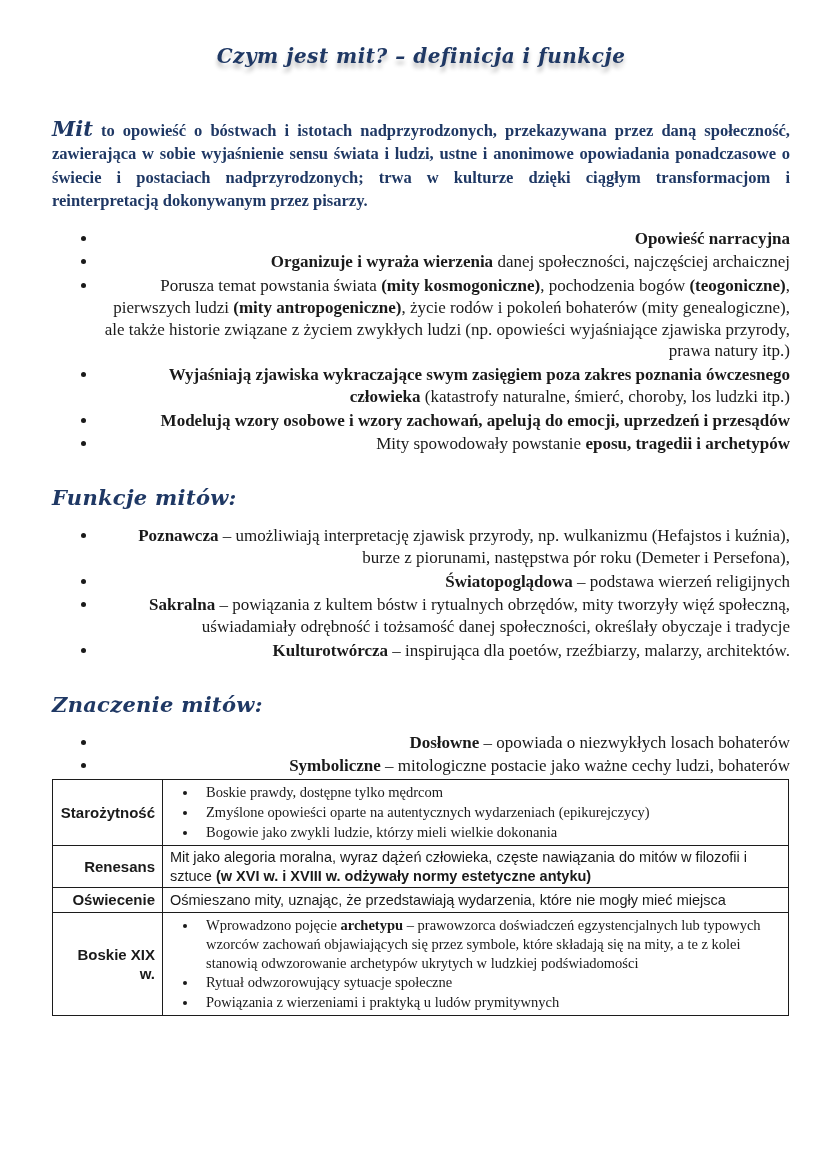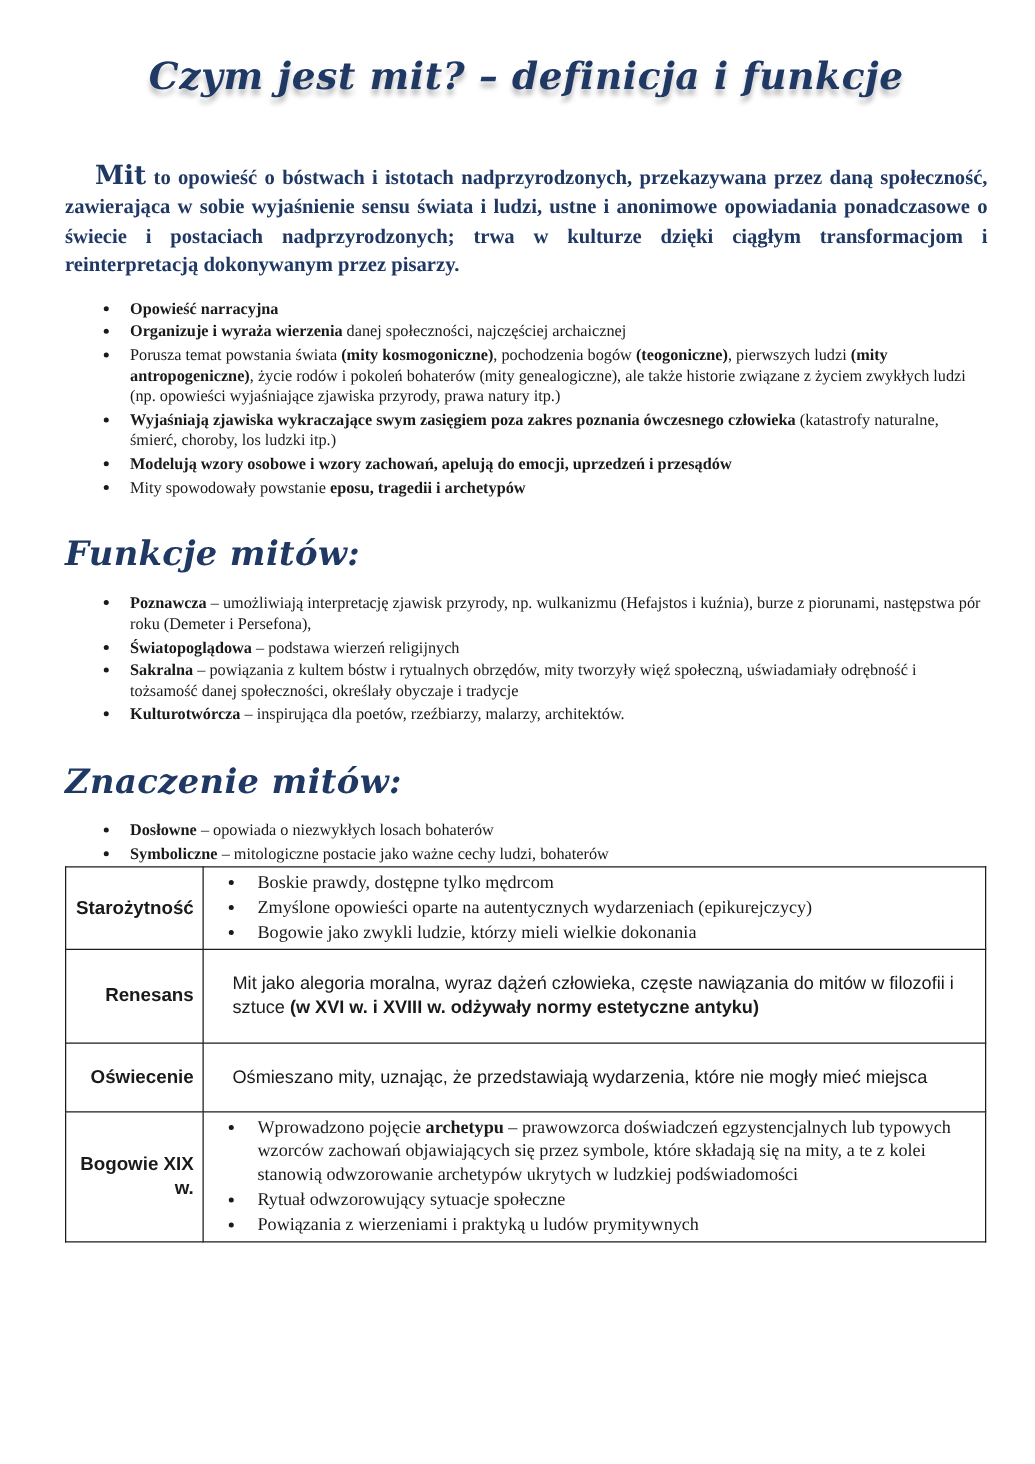--- a/index.html
+++ b/index.html
@@ -16,63 +16,63 @@
     width:828px;height:1171px;margin:0 auto;background:#ffffff;
     padding:44px 38px 0 52px;overflow:hidden;
     font-family:"Liberation Serif",serif;color:var(--body);
   }
   
   .title{
     margin:0 0 50px 0;
     text-align:center;
     font-family:"DejaVu Serif",serif;
     font-style:italic;font-weight:700;
-    font-size:30px;letter-spacing:.5px;
+    font-size:20px;letter-spacing:.5px;
     color:var(--navy);
     text-shadow:0 5px 4px var(--shadow);
   }
   
   .definition{
     margin:0;
     font-size:16.5px;font-weight:700;line-height:1.42;
     text-align:justify;color:var(--navy);
   }
   .definition .lead{
-    font-family:"DejaVu Serif",serif;
-    font-size:21px;line-height:1;margin-left:24px;
+    font-family:"DejaVu Serif",serif;font-style:italic;
+    font-size:21px;line-height:1;
   }
   
   ul.blist{
     margin:15px 0 0 0;padding:0 0 0 46px;
-    font-size:13px;line-height:1.28;
+    font-size:17px;line-height:1.28;text-align:right;
   }
   ul.blist li{margin:2px 0;padding-left:6px;}
   
   .script-h{
     margin:30px 0 15px 0;
     font-family:"DejaVu Serif",serif;font-style:italic;font-weight:700;
-    font-size:27px;letter-spacing:.3px;
+    font-size:21px;letter-spacing:.3px;
     color:var(--heading2);
   }
   .script-h.perception{color:var(--perception);margin:48px 0 10px 0;}
   
   table.eras{
     width:737px;border-collapse:collapse;
     font-family:"Liberation Sans",sans-serif;
     font-size:14.5px;line-height:1.3;color:var(--body);
     margin-top:2px;
   }
   table.eras td{
     border:1.6px solid var(--border);
     padding:2px 7px;vertical-align:middle;
   }
   td.era-cell{
     width:110px;text-align:right;font-weight:700;font-size:15px;
   }
-  td.desc-cell p{margin:16px;}
+  td.desc-cell p{margin:0;}
   td.desc-cell ul{margin:0;padding:0 0 0 28px;font-family:Liberation Serif, serif;}
   td.desc-cell li{margin:1px 0;padding-left:8px;}
   b{font-weight:700;}
 </style>
 </head>
 <body>
 
 <div class="page">
 
   <h1 class="title">Czym jest mit? – definicja i funkcje</h1>
@@ -122,21 +122,21 @@
             <p><span>Mit jako alegoria moralna, wyraz dążeń człowieka, częste nawiązania do mitów w filozofii i sztuce </span><b>(w XVI w. i XVIII w. odżywały normy estetyczne antyku)</b></p>
           </td>
         </tr>
         <tr>
           <td class="era-cell">Oświecenie</td>
           <td class="desc-cell">
             <p><span>Ośmieszano mity, uznając, że przedstawiają wydarzenia, które nie mogły mieć miejsca</span></p>
           </td>
         </tr>
         <tr>
-          <td class="era-cell">Bogowie XIX w.</td>
+          <td class="era-cell">Boskie XIX w.</td>
           <td class="desc-cell">
             <ul>
               <li><span>Wprowadzono pojęcie </span><b>archetypu</b><span> – prawowzorca doświadczeń egzystencjalnych lub typowych wzorców zachowań objawiających się przez symbole, które składają się na mity, a te z kolei stanowią odwzorowanie archetypów ukrytych w ludzkiej podświadomości</span></li>
               <li><span>Rytuał odwzorowujący sytuacje społeczne</span></li>
               <li><span>Powiązania z wierzeniami i praktyką u ludów prymitywnych</span></li>
             </ul>
           </td>
         </tr>
       </tbody>
   </table>

